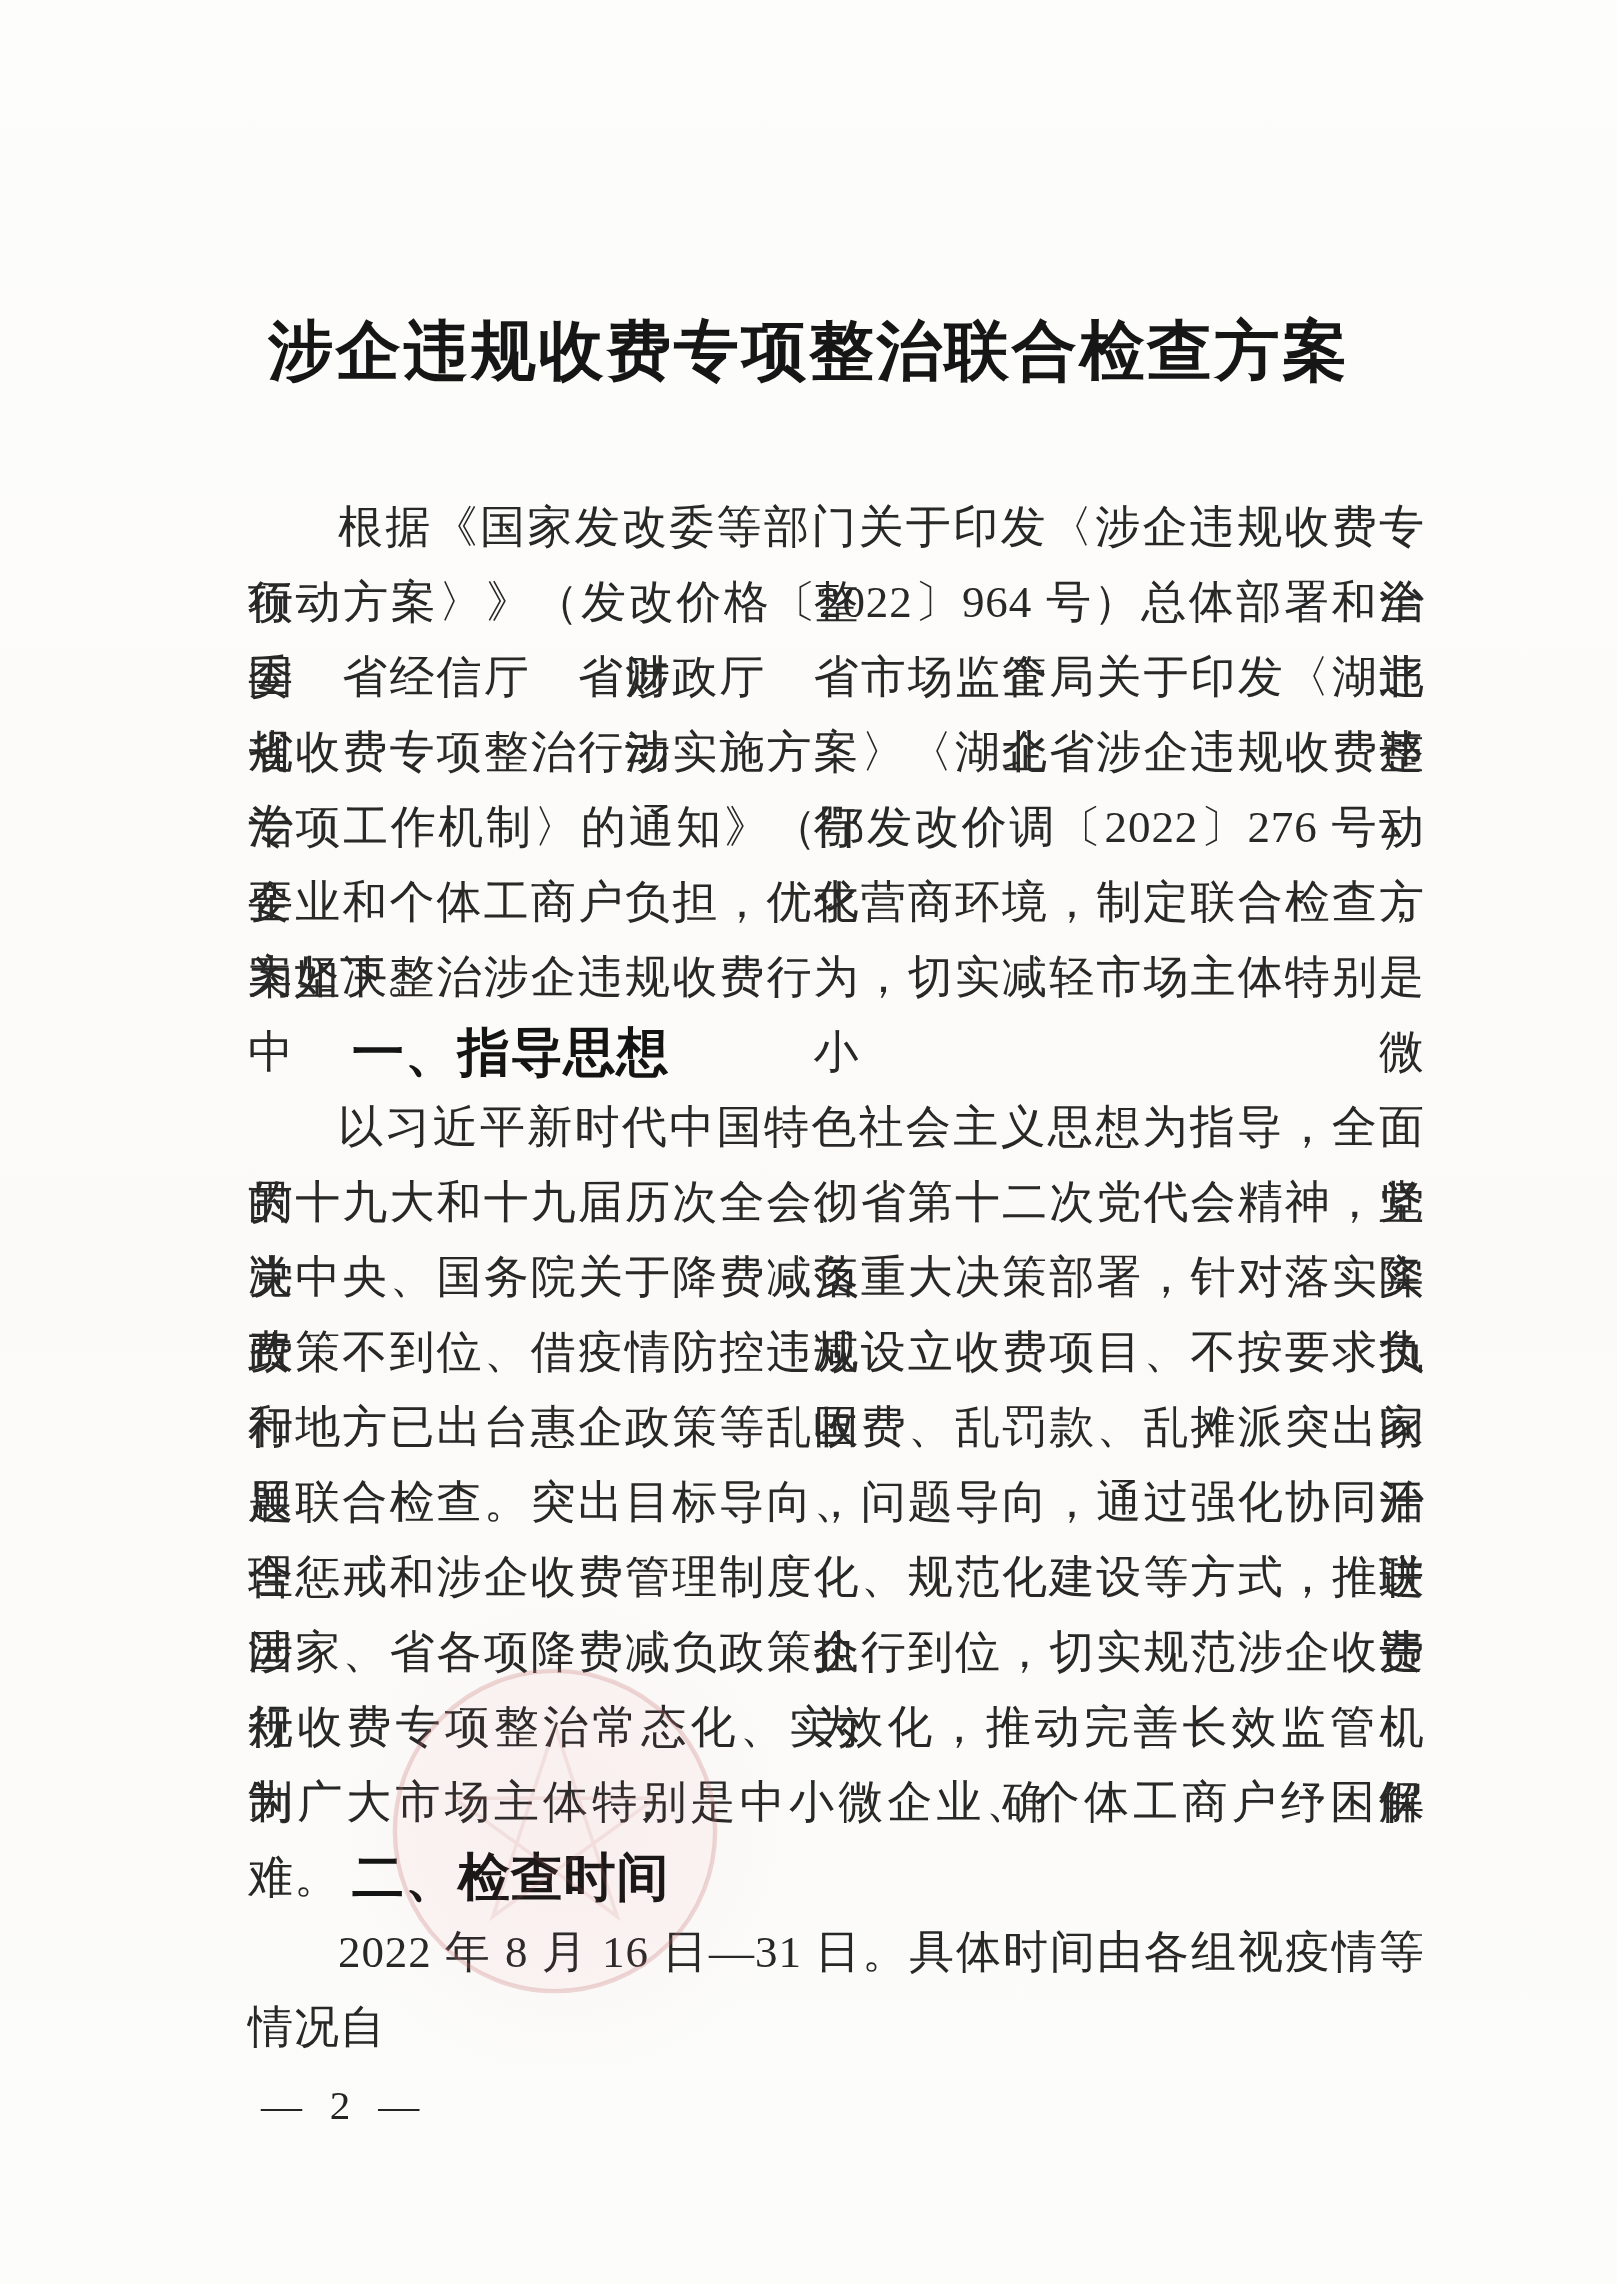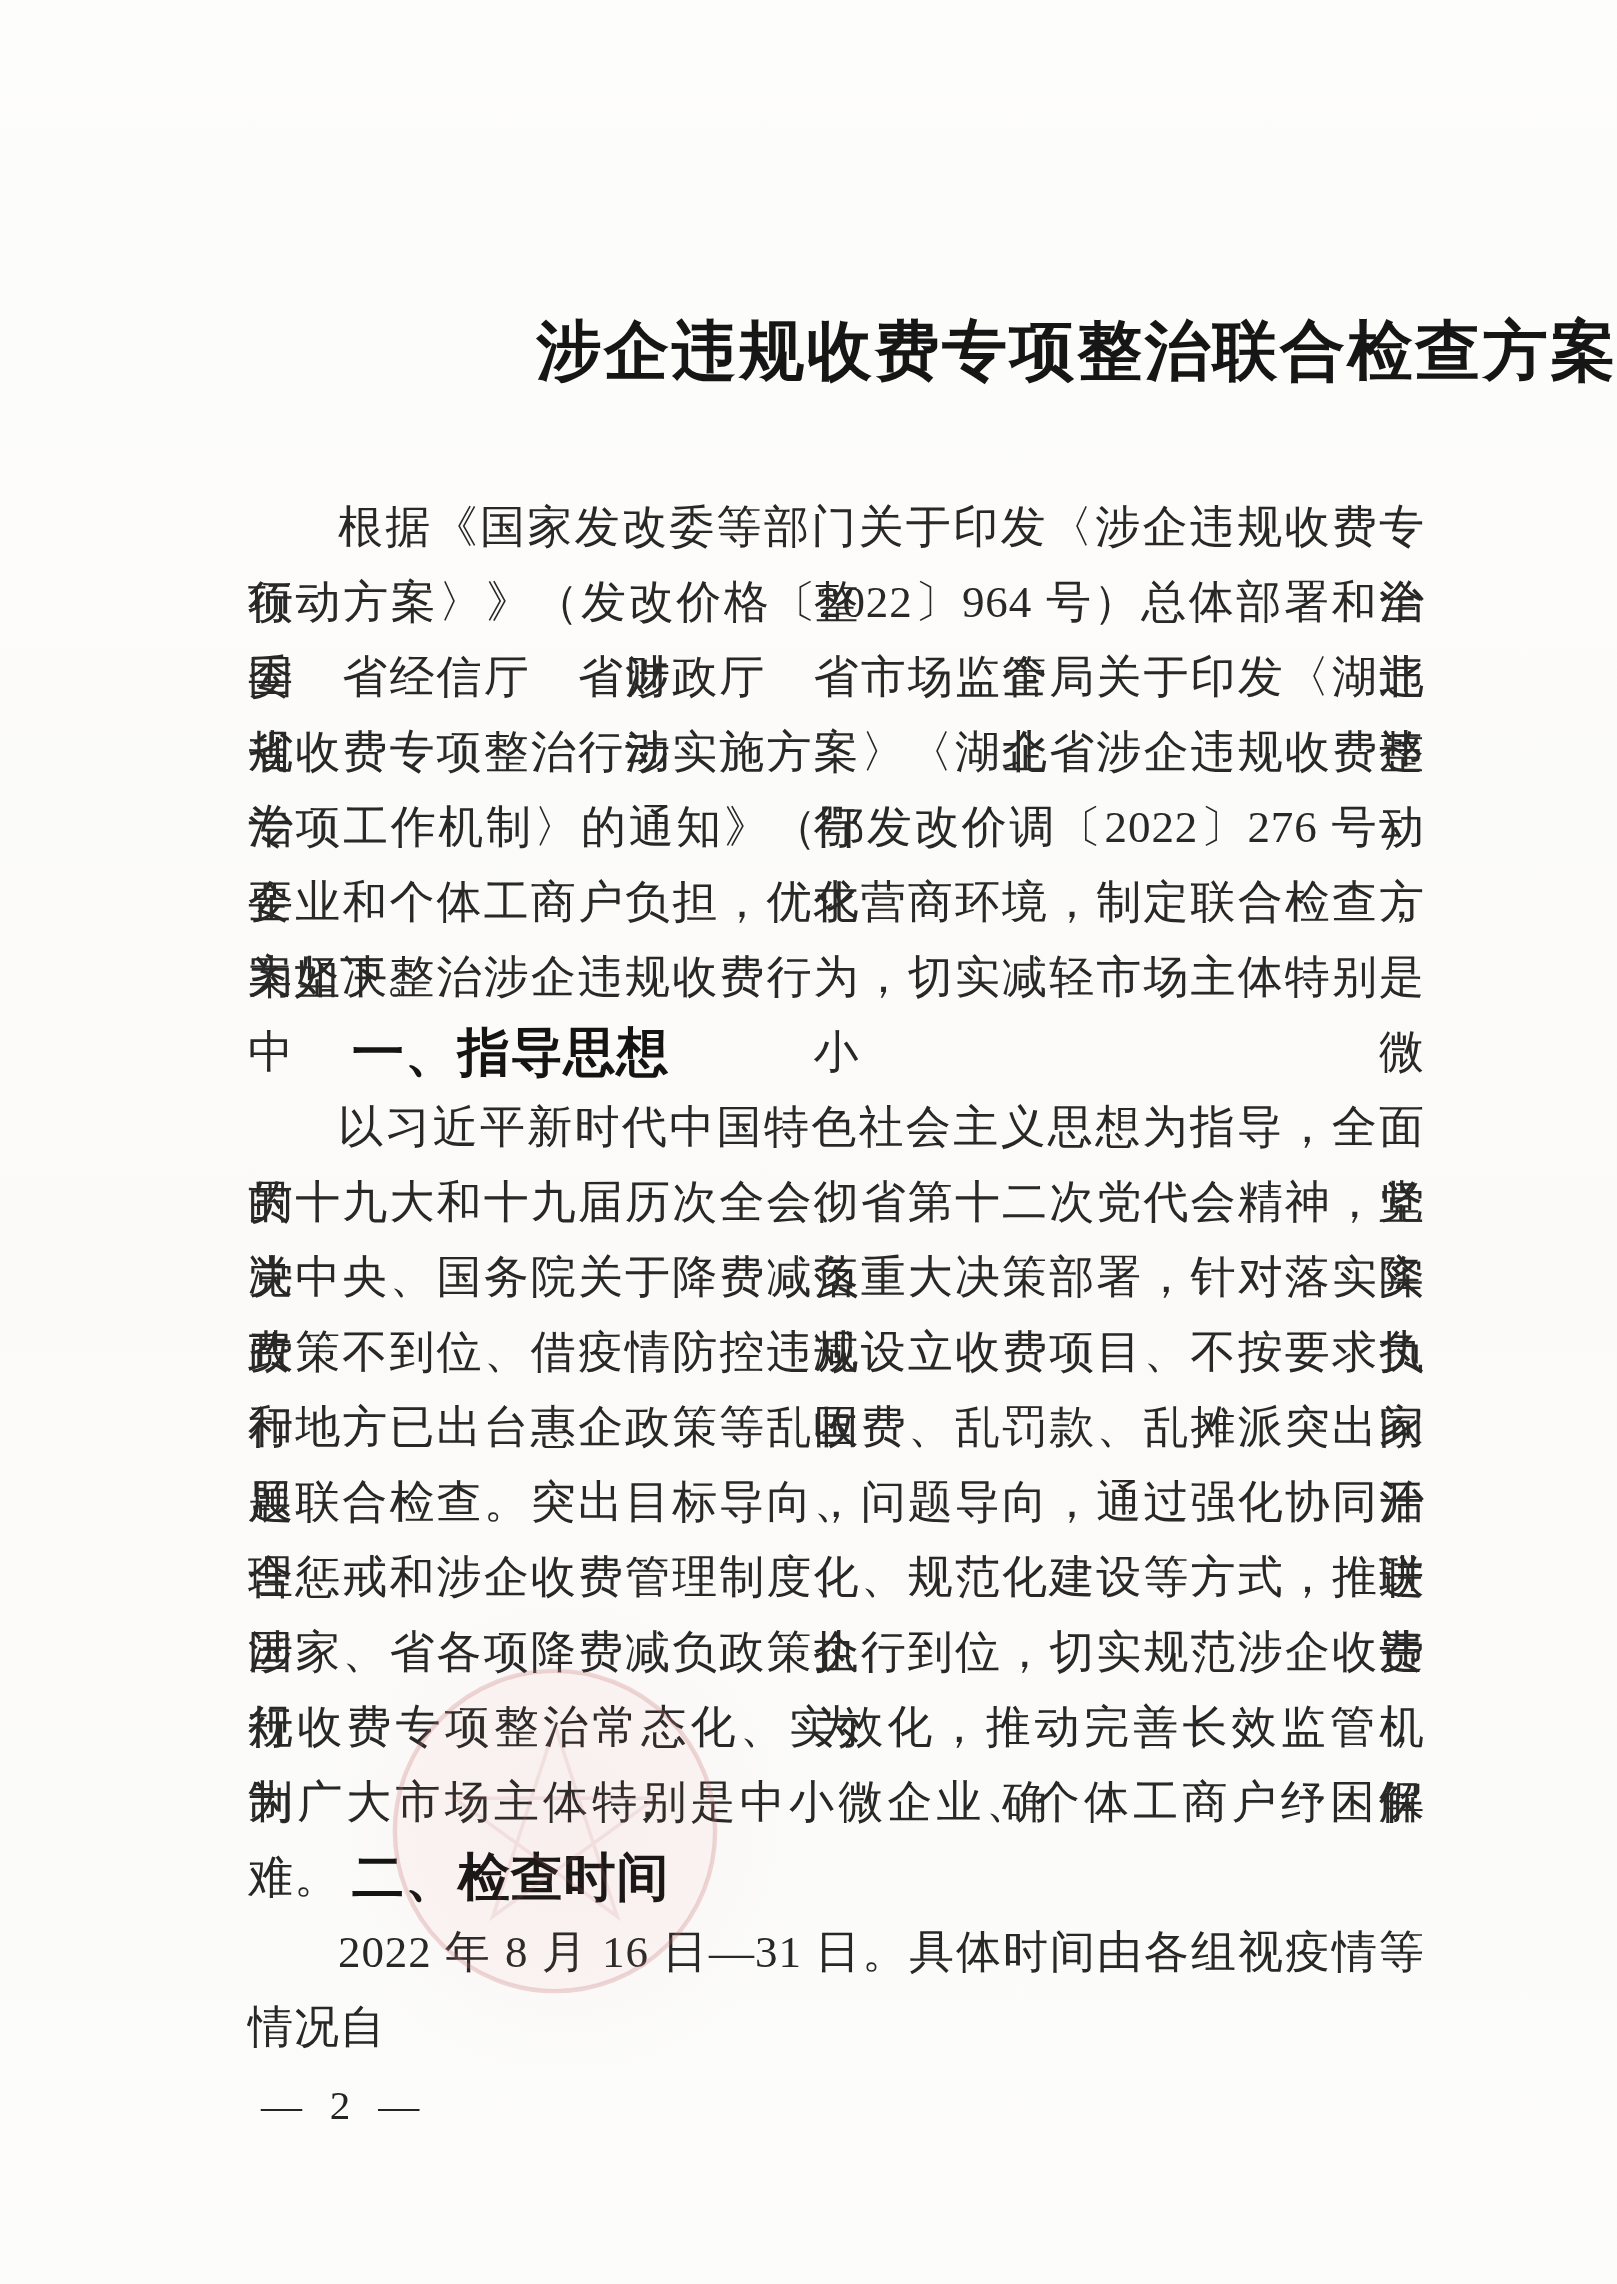--- a/index.html
+++ b/index.html
@@ -14,21 +14,21 @@
     margin: 0 auto;
     background: linear-gradient(180deg, #fdfdfc 0%, #fbfaf8 55%, #fcfcfb 100%);
     overflow: hidden;
     font-family: "Liberation Serif", "DejaVu Serif", serif;
   }
   .doc-title {
     position: absolute;
     top: 307px;
     left: 0;
     width: 100%;
-    text-align: right;
+    text-align: center;
     font-family: "Liberation Serif", "DejaVu Serif", serif;
     font-weight: 700;
     font-size: 65px;
     letter-spacing: 2.6px;
     color: #161616;
     margin: 0;
   }
   .doc-body {
     position: absolute;
     left: 248px;

